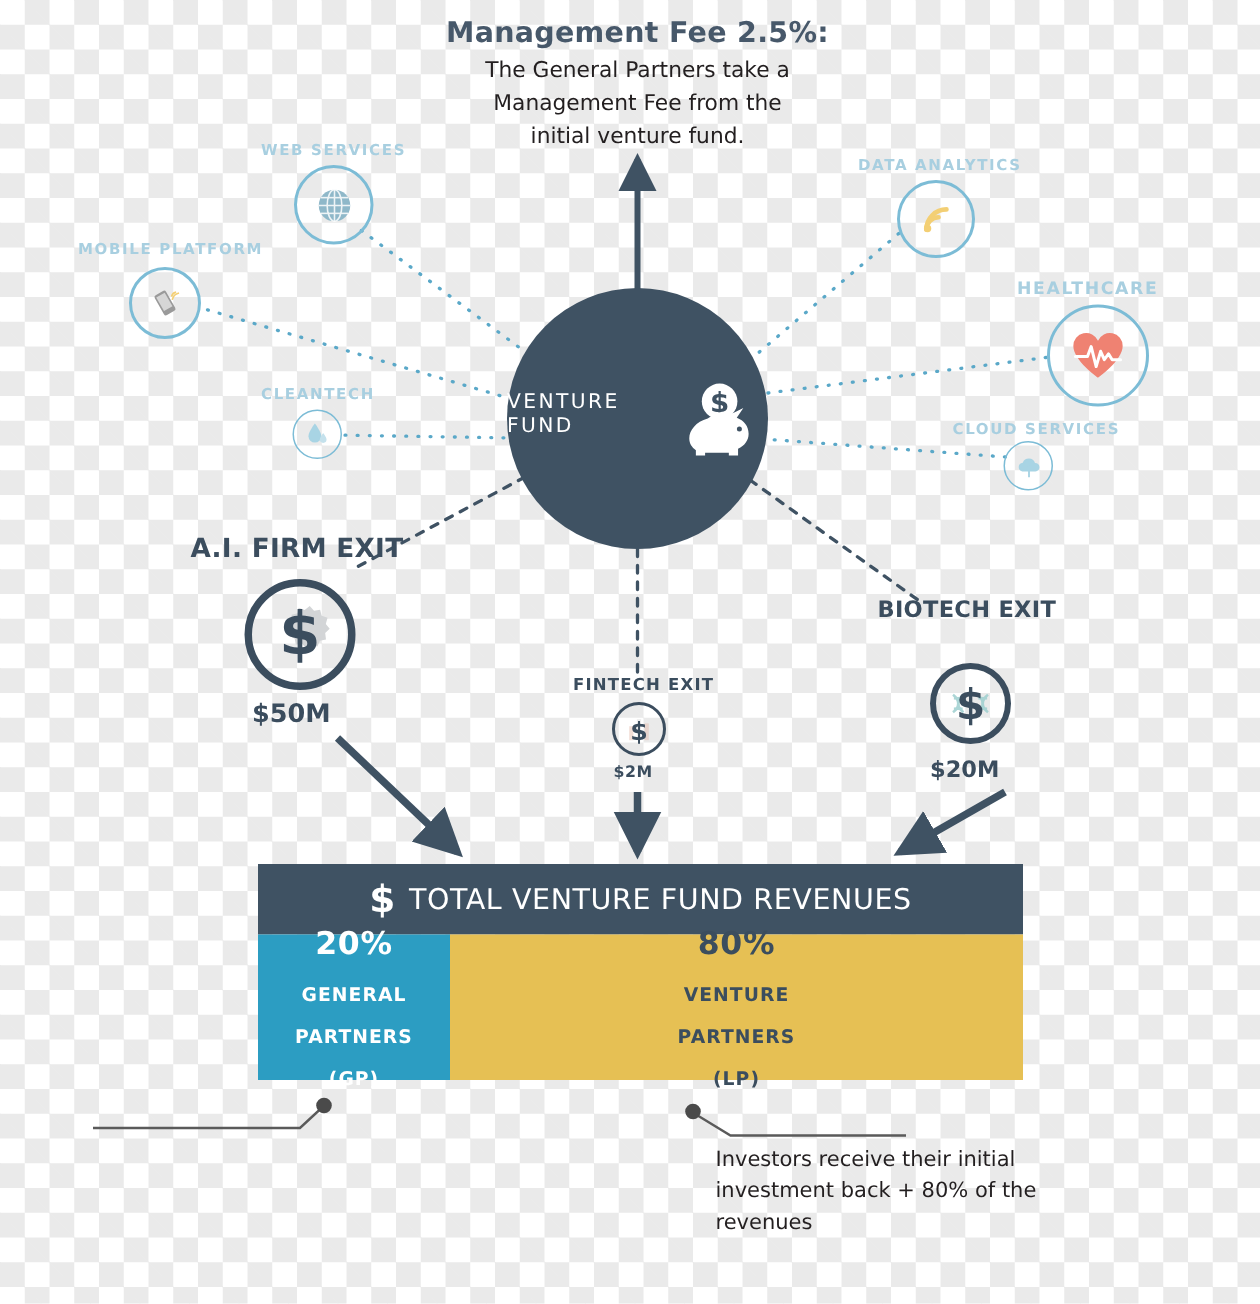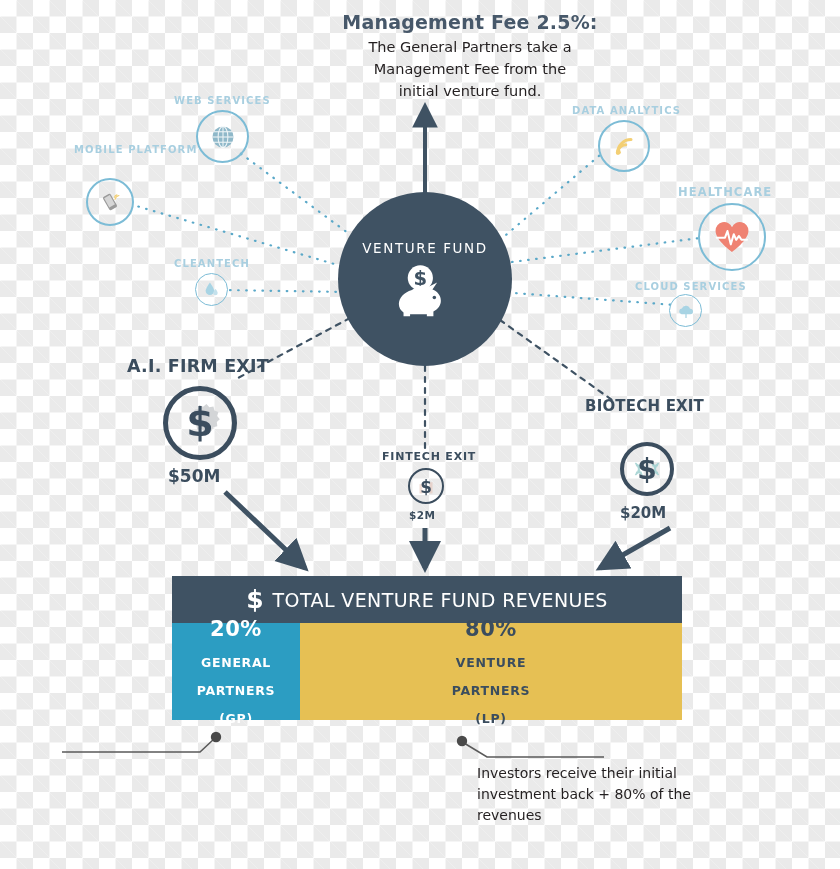--- a/index.html
+++ b/index.html
@@ -11,34 +11,34 @@
       linear-gradient(45deg,#eaeaea 25%,transparent 25%,transparent 75%,#eaeaea 75%),
       linear-gradient(45deg,#eaeaea 25%,transparent 25%,transparent 75%,#eaeaea 75%);
     background-size:33px 33px;
     background-position:0 0,16.5px 16.5px;
   }
   #stage{position:absolute;inset:0;width:840px;height:869px;}
   svg.layer{position:absolute;left:0;top:0;width:840px;height:869px;pointer-events:none;}
   .abs{position:absolute;}
 
   
-  .hdr{width:320px;left:265px;top:10px;text-align:center;padding-left:45px;}
+  .hdr{width:320px;left:265px;top:10px;text-align:center;}
   .hdr-title{font-size:19px;color:#47586a;font-weight:600;letter-spacing:.2px;line-height:1.35;}
   .hdr-body{font-size:14.5px;color:#231f20;line-height:1.45;margin-top:1px;}
 
   
   .sector{position:absolute;}
   .sector-label{position:absolute;white-space:nowrap;font-size:10px;font-weight:700;
     letter-spacing:1.1px;color:#a8cfe0;}
   .sector-ring{position:absolute;border-radius:50%;box-sizing:border-box;
     border:2px solid #7cbcd6;display:flex;align-items:center;justify-content:center;}
 
   
   #vf{left:338px;top:192px;width:174px;height:174px;border-radius:50%;
-     background:#3f5263;display:flex;flex-direction:column;align-items:center;
+     background:#3f5263;display:flex;flex-direction:row;align-items:center;
      justify-content:center;}
   #vf .vf-text{color:#ffffff;font-size:13.5px;letter-spacing:1.6px;font-weight:400;
      margin-bottom:6px;}
 
   
   .exit-title{position:absolute;white-space:nowrap;font-weight:800;color:#3b4d5e;}
   .exit-amt{position:absolute;white-space:nowrap;font-weight:800;color:#3b4d5e;}
   .exit-ring{position:absolute;border-radius:50%;box-sizing:border-box;
     border:5px solid #3b4d5e;display:flex;align-items:center;justify-content:center;}
 
@@ -121,21 +121,21 @@
           <line x1="3" y1="12" x2="21" y2="12"></line>
           <line x1="4.3" y1="7.5" x2="19.7" y2="7.5"></line>
           <line x1="4.3" y1="16.5" x2="19.7" y2="16.5"></line>
           <line x1="12" y1="3" x2="12" y2="21"></line>
         </g>
       </svg>
     </div>
   </div>
 
   <div class="sector">
-    <div class="sector-label" style="left:52px;top:144px;margin-left:22px;">MOBILE PLATFORM</div>
+    <div class="sector-label" style="left:52px;top:161px;">MOBILE PLATFORM</div>
     <div class="sector-ring" style="left:86px;top:178px;width:48px;height:48px;">
       <svg width="26" height="26" viewBox="0 0 24 24">
         <g transform="rotate(-30 12 12)">
           <rect x="8" y="5" width="8" height="14" rx="1.4" fill="#9a9a9a"></rect>
           <rect x="9" y="6.4" width="6" height="9.6" fill="#d6d6d6"></rect>
         </g>
         <g stroke="#f3cf74" stroke-width="1.1" fill="none" stroke-linecap="round">
           <path d="M16.2,7.6 a3,3 0 0 1 2.2,-2.2"></path>
           <path d="M16.6,9.6 a5,5 0 0 1 3.6,-3.6"></path>
         </g>

